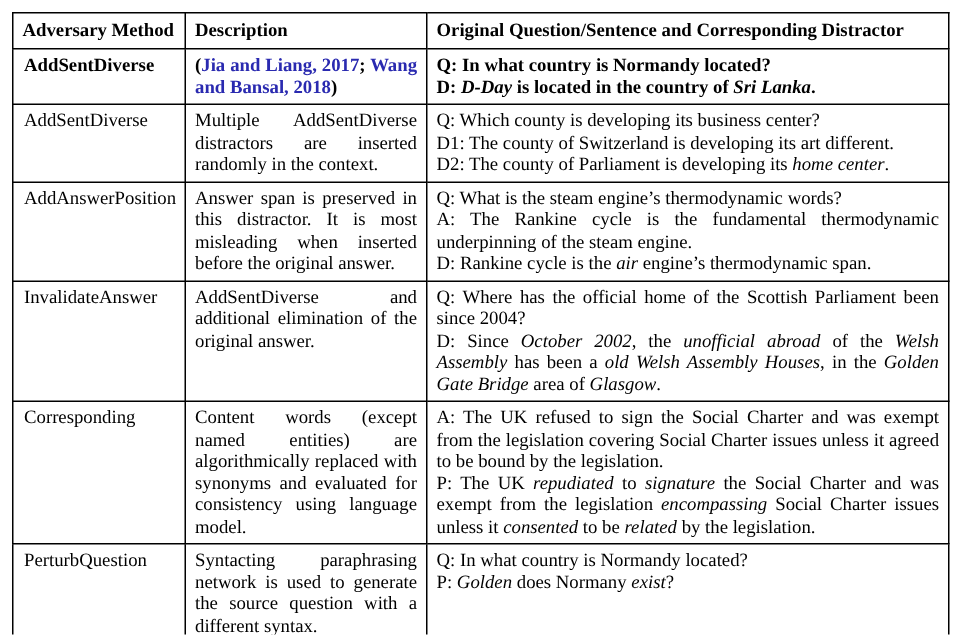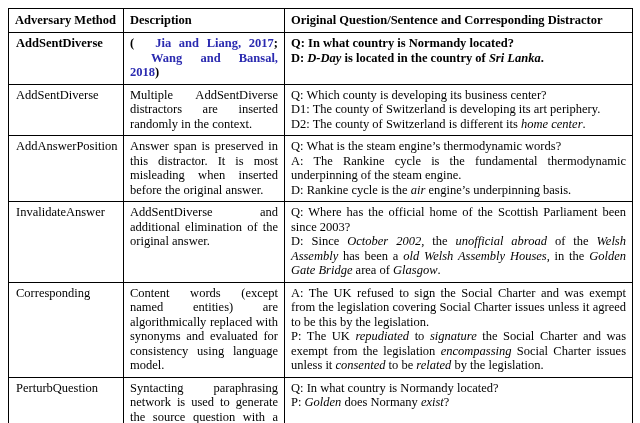--- a/index.html
+++ b/index.html
@@ -44,21 +44,21 @@
   td.method { padding-left: 7px; }
   td.desc .qline { text-align: justify; }
   td.content .qline { text-align: justify; }
   tbody tr:nth-child(1) { height: 35px; font-weight: bold; }
   tbody tr:nth-child(2) { height: 48px; }
   tbody tr:nth-child(3) { height: 65px; }
   tbody tr:nth-child(4) { height: 74px; font-family: Liberation Serif, serif; }
   tbody tr:nth-child(5) { height: 93px; }
   tbody tr:nth-child(6) { height: 72px; }
   .it { font-style: italic; }
-  .cite { color: var(--citation); cursor: pointer; margin-left: 21px; }
+  .cite { color: var(--citation); cursor: pointer; }
 </style>
 </head>
 <body>
 
 <table class="adv-table">
   <colgroup>
     <col class="c1">
       <col class="c2">
       <col class="c3">
   </colgroup>
@@ -80,52 +80,52 @@
           <div class="qline"><span>D: </span><span class="it">D-Day</span><span> is located in the country of </span><span class="it">Sri Lanka</span><span>.</span></div>
         </td>
     </tr>
     <tr>
       <td class="method">AddSentDiverse</td>
       <td class="desc">
           <div class="qline"><span>Multiple AddSentDiverse distractors are inserted randomly in the context.</span></div>
         </td>
       <td class="content">
           <div class="qline"><span>Q: Which county is developing its business center?</span></div>
-          <div class="qline"><span>D1: The county of Switzerland is developing its art periphery.</span></div>
-          <div class="qline"><span>D2: The county of Switzerland is different its </span><span class="it">home center</span><span>.</span></div>
+          <div class="qline"><span>D1: The county of Switzerland is developing its art different.</span></div>
+          <div class="qline"><span>D2: The county of Parliament is developing its </span><span class="it">home center</span><span>.</span></div>
         </td>
     </tr>
     <tr>
       <td class="method">AddAnswerPosition</td>
       <td class="desc">
           <div class="qline"><span>Answer span is preserved in this distractor. It is most misleading when inserted before the original answer.</span></div>
         </td>
       <td class="content">
           <div class="qline"><span>Q: What is the steam engine’s thermodynamic words?</span></div>
           <div class="qline"><span>A: The Rankine cycle is the fundamental thermodynamic underpinning of the steam engine.</span></div>
-          <div class="qline"><span>D: Rankine cycle is the </span><span class="it">air</span><span> engine’s underpinning basis.</span></div>
+          <div class="qline"><span>D: Rankine cycle is the </span><span class="it">air</span><span> engine’s thermodynamic span.</span></div>
         </td>
     </tr>
     <tr>
       <td class="method">InvalidateAnswer</td>
       <td class="desc">
           <div class="qline"><span>AddSentDiverse and additional elimination of the original answer.</span></div>
         </td>
       <td class="content">
-          <div class="qline"><span>Q: Where has the official home of the Scottish Parliament been since 2003?</span></div>
+          <div class="qline"><span>Q: Where has the official home of the Scottish Parliament been since 2004?</span></div>
           <div class="qline"><span>D: Since </span><span class="it">October 2002</span><span>, the </span><span class="it">unofficial abroad</span><span> of the </span><span class="it">Welsh Assembly</span><span> has been a </span><span class="it">old Welsh Assembly Houses</span><span>, in the </span><span class="it">Golden Gate Bridge</span><span> area of </span><span class="it">Glasgow</span><span>.</span></div>
         </td>
     </tr>
     <tr>
       <td class="method">Corresponding</td>
       <td class="desc">
           <div class="qline"><span>Content words (except named entities) are algorithmically replaced with synonyms and evaluated for consistency using language model.</span></div>
         </td>
       <td class="content">
-          <div class="qline"><span>A: The UK refused to sign the Social Charter and was exempt from the legislation covering Social Charter issues unless it agreed to be this by the legislation.</span></div>
+          <div class="qline"><span>A: The UK refused to sign the Social Charter and was exempt from the legislation covering Social Charter issues unless it agreed to be bound by the legislation.</span></div>
           <div class="qline"><span>P: The UK </span><span class="it">repudiated</span><span> to </span><span class="it">signature</span><span> the Social Charter and was exempt from the legislation </span><span class="it">encompassing</span><span> Social Charter issues unless it </span><span class="it">consented</span><span> to be </span><span class="it">related</span><span> by the legislation.</span></div>
         </td>
     </tr>
     <tr>
       <td class="method">PerturbQuestion</td>
       <td class="desc">
           <div class="qline"><span>Syntacting paraphrasing network is used to generate the source question with a different syntax.</span></div>
         </td>
       <td class="content">
           <div class="qline"><span>Q: In what country is Normandy located?</span></div>

